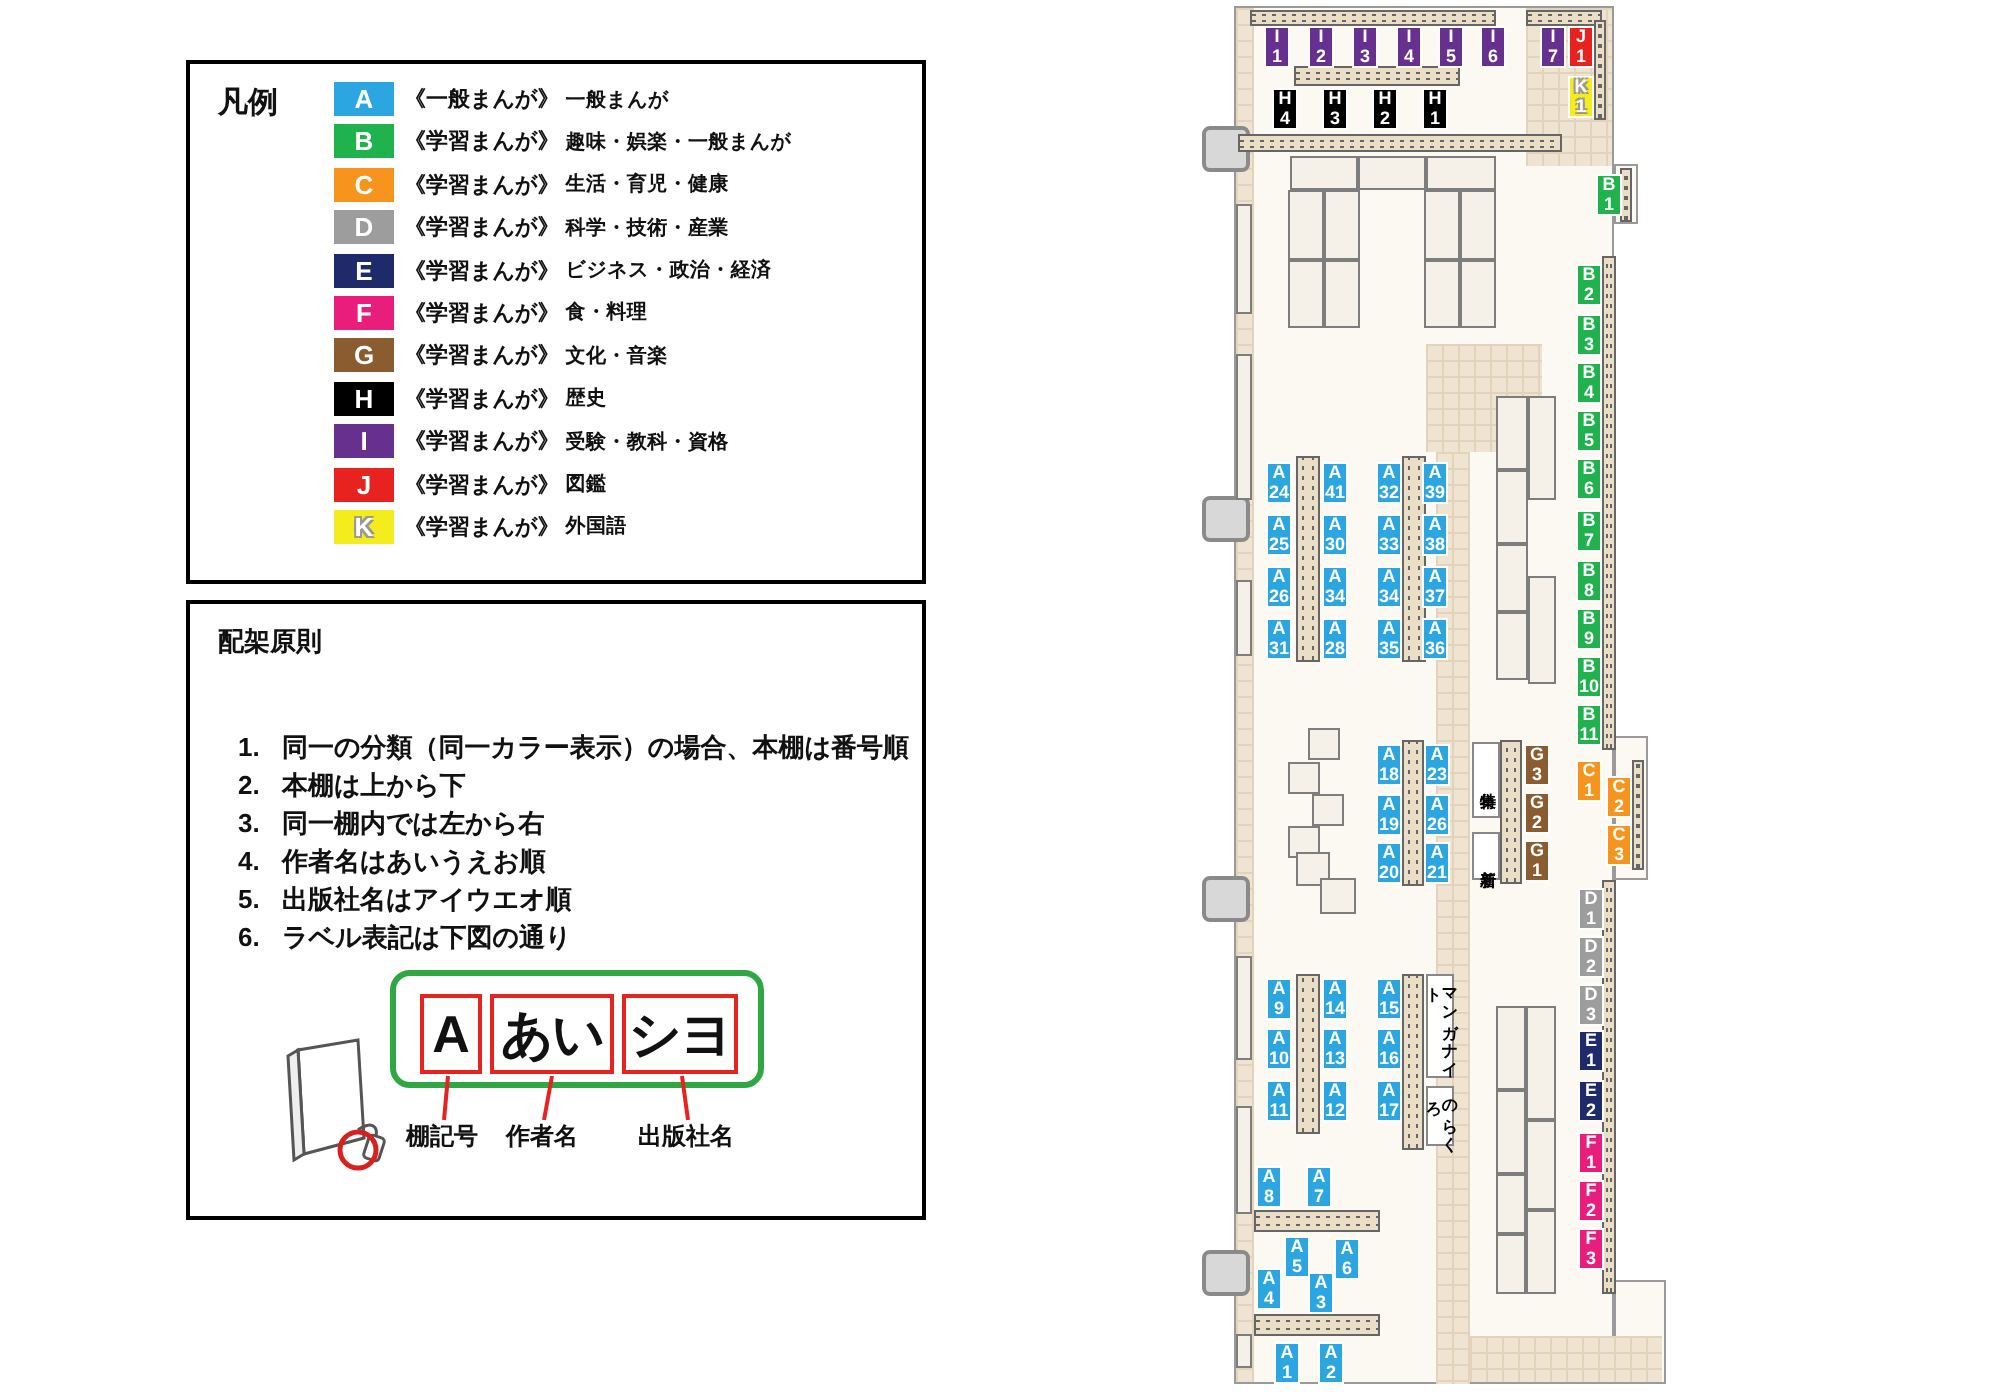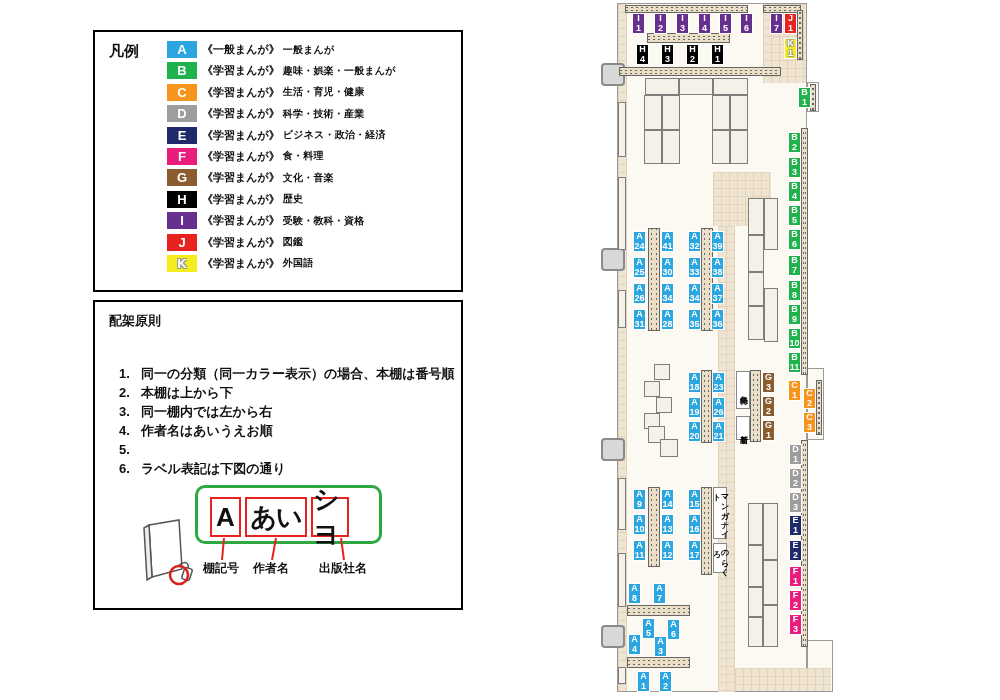--- a/index.html
+++ b/index.html
@@ -23,21 +23,21 @@
   .p-num{width:22px;flex:0 0 22px;}
   .p-note{font-size:13px;font-weight:bold;line-height:19px;}
   
   .ex-green{position:absolute;left:100px;top:183px;width:187px;height:59px;border:3px solid #2FA844;
             border-radius:10px;box-sizing:border-box;background:#fff;display:flex;gap:4px;
             padding:9px 0 0 12px;}
   .ex-cell{border:2px solid #E8231F;height:40px;display:flex;align-items:center;justify-content:center;
            font-weight:bold;color:#111;box-sizing:border-box;}
   .ex-shelf{width:31px;font-size:26px;}
   .ex-author{width:62px;font-size:26px;letter-spacing:-1px;}
-  .ex-pub{width:38px;font-size:26px;letter-spacing:-1px;}
+  .ex-pub{width:58px;font-size:26px;letter-spacing:-1px;}
   .ex-caption{position:absolute;font-size:12px;font-weight:bold;top:258px;}
   .ex-lines,.ex-book{position:absolute;}
   
   .room{position:absolute;left:617px;top:3px;width:190px;height:689px;background:#FCF9F2;
         border:1px solid #9a9a9a;box-sizing:border-box;}
   .bump{position:absolute;background:#FCF9F2;border:1px solid #9a9a9a;box-sizing:border-box;}
   .walk{position:absolute;background-color:#EFE4D1;
         background-image:linear-gradient(#E3D3BB 1px,transparent 1px),
                          linear-gradient(90deg,#E3D3BB 1px,transparent 1px);
         background-size:8px 8px;}
@@ -168,20 +168,21 @@
           <span class="p-num">4.</span>
           <div>
             <div>作者名はあいうえお順</div>
             <div class="p-note"></div>
           </div>
         </div>
 
         <div class="p-row">
           <span class="p-num">5.</span>
           <div>
+            <div>出版社名はアイウエオ順</div>
           </div>
         </div>
 
         <div class="p-row">
           <span class="p-num">6.</span>
           <div>
             <div>ラベル表記は下図の通り</div>
             <div class="p-note"></div>
           </div>
         </div>

